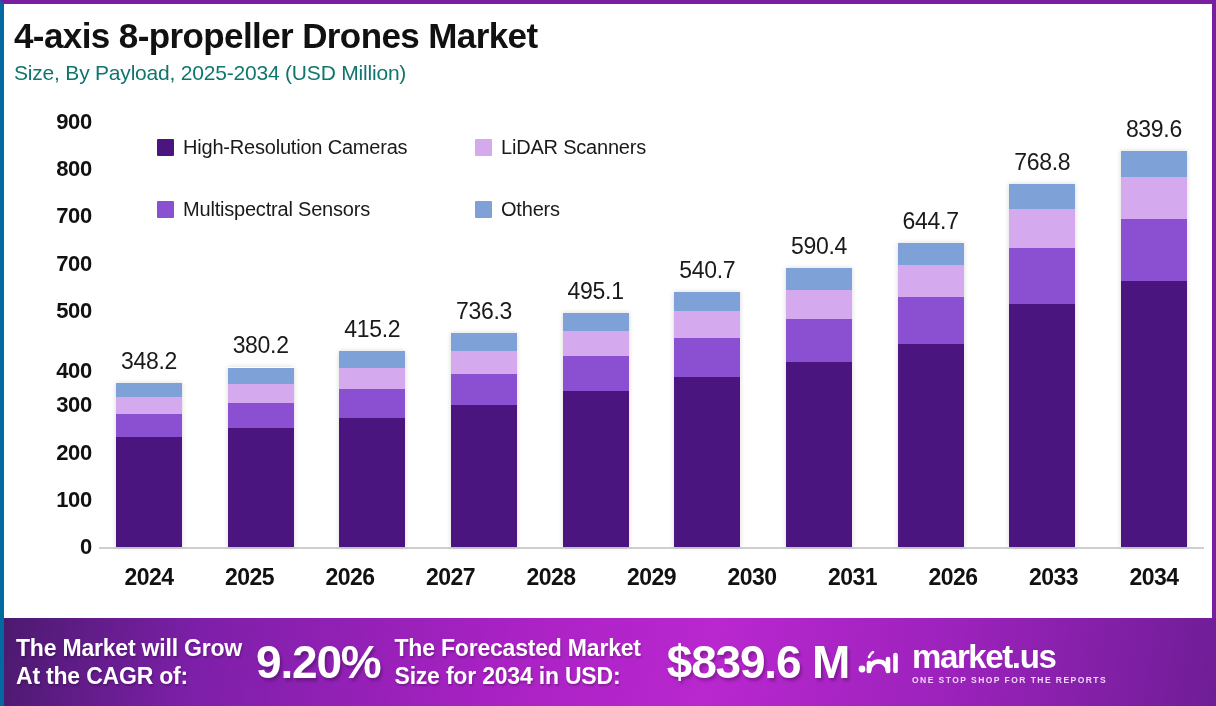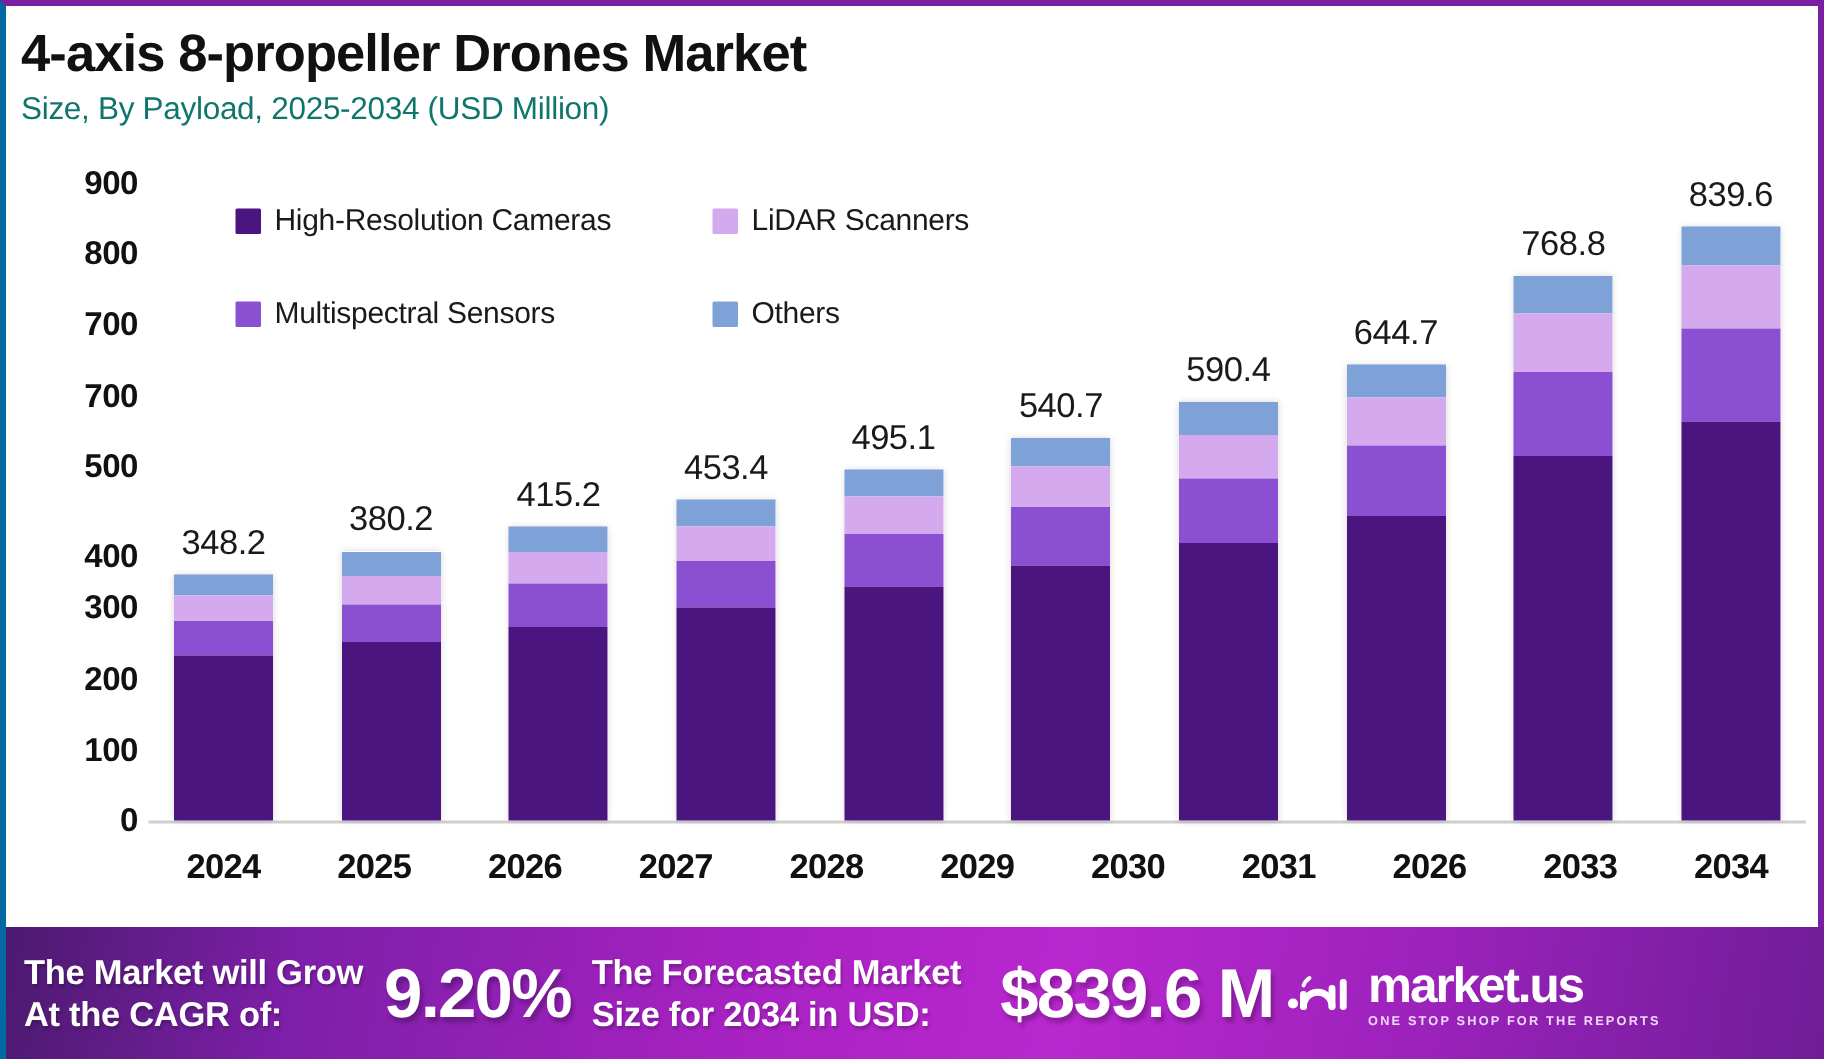--- a/index.html
+++ b/index.html
@@ -291,21 +291,21 @@
         <div class="bar-col">
           <div class="bar-total" style="bottom: 204.067px;">415.2</div>
           <div class="bar-stack" style="height: 196.067px;">
             <div class="seg" style="background: rgb(126, 162, 216); height: 8.71869%;"></div>
             <div class="seg" style="background: rgb(212, 169, 238); height: 10.5973%;"></div>
             <div class="seg" style="background: rgb(139, 79, 209); height: 14.6917%;"></div>
             <div class="seg" style="background: rgb(74, 21, 127); height: 65.9923%;"></div>
           </div>
         </div>
         <div class="bar-col">
-          <div class="bar-total" style="bottom: 222.106px;">453.4</div>
+          <div class="bar-total" style="bottom: 222.106px;">736.3</div>
           <div class="bar-stack" style="height: 214.106px;">
             <div class="seg" style="background: rgb(126, 162, 216); height: 8.46934%;"></div>
             <div class="seg" style="background: rgb(212, 169, 238); height: 10.5867%;"></div>
             <div class="seg" style="background: rgb(139, 79, 209); height: 14.5567%;"></div>
             <div class="seg" style="background: rgb(74, 21, 127); height: 66.3873%;"></div>
           </div>
         </div>
         <div class="bar-col">
           <div class="bar-total" style="bottom: 241.797px;">495.1</div>
           <div class="bar-stack" style="height: 233.797px;">

